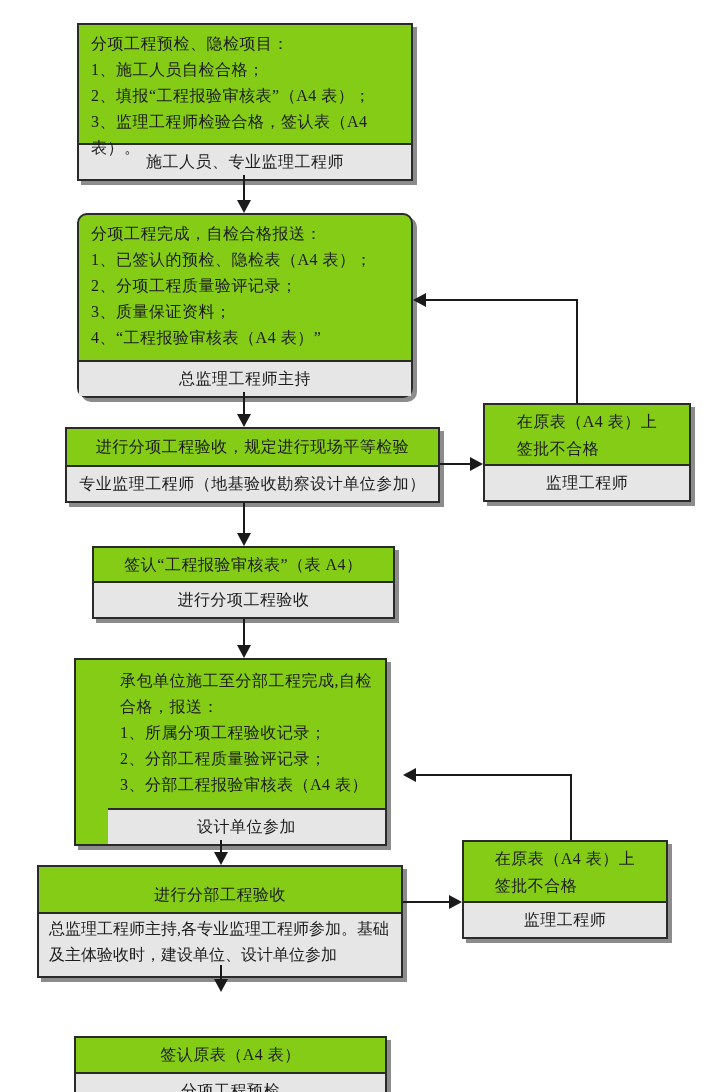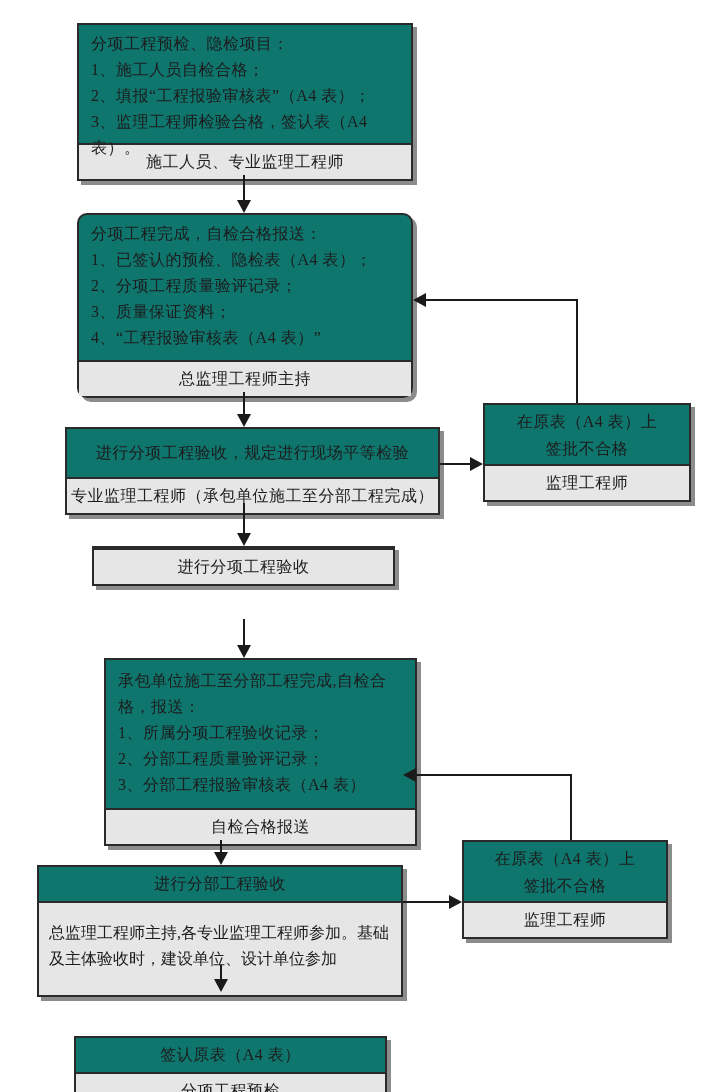--- a/index.html
+++ b/index.html
@@ -5,45 +5,45 @@
   html,body{margin:0;padding:0;}
   body{
     width:720px;height:1092px;position:relative;background:#ffffff;
     font-family:"Liberation Serif","DejavVu Serif",serif;
     color:#1c1c1c;overflow:hidden;
   }
   .stage{position:absolute;left:0;top:0;width:720px;height:1092px;}
   .node{
     position:absolute;
     border:2px solid #2a2a2a;
-    background:#0f766e;
+    background:#84cc16;
     box-shadow:4px 4px 0 rgba(45,45,45,.55);
     box-sizing:border-box;
   }
   .node-body{
     font-size:16px;line-height:26px;
     white-space:pre-line;
     padding:6px 12px 0 12px;
     letter-spacing:.5px;
   }
   .node-body.center{
     display:flex;align-items:center;justify-content:center;
-    text-align:center;padding:0 21px;
+    padding:0 21px;
   }
   .node-footer{
     border-top:2px solid #2a2a2a;
     background:#e6e6e6;
     font-size:16px;height:34px;
     display:flex;align-items:center;justify-content:center;
     text-align:center;letter-spacing:.5px;
     white-space:pre-line;
   }
   .node-footer.left{
     display:block;height:58px;text-align:left;
-    padding:17px 10px;line-height:26px;letter-spacing:0;
+    padding:2px 10px;line-height:26px;letter-spacing:0;
     box-sizing:content-box;
   }
   .vline{position:absolute;width:2px;background:#1a1a1a;}
   .hline{position:absolute;height:2px;background:#1a1a1a;}
   .arr{position:absolute;width:0;height:0;}
   .arr.down{border-left:7px solid transparent;border-right:7px solid transparent;border-top:13px solid #1a1a1a;}
   .arr.right{border-top:7px solid transparent;border-bottom:7px solid transparent;border-left:13px solid #1a1a1a;}
   .arr.left{border-top:7px solid transparent;border-bottom:7px solid transparent;border-right:13px solid #1a1a1a;}
 </style>
 </head>
@@ -62,44 +62,45 @@
   <div class="node" style="left:77px;top:213px;width:336px;border-radius:10px;">
     <div class="node-body" style="height:139px;">分项工程完成，自检合格报送：
 1、已签认的预检、隐检表（A4 表）；
 2、分项工程质量验评记录；
 3、质量保证资料；
 4、“工程报验审核表（A4 表）”</div>
     <div class="node-footer">总监理工程师主持</div>
   </div>
 
   <div class="node" style="left:65px;top:427px;width:375px;">
-    <div class="node-body center" style="height:48px;">进行分项工程验收，规定进行现场平等检验</div>
-    <div class="node-footer">专业监理工程师（承包单位施工至分部工程完成）</div>
+    <div class="node-body center" style="height:36px;">进行分项工程验收，规定进行现场平等检验</div>
+    <div class="node-footer">专业监理工程师（地基验收勘察设计单位参加）</div>
   </div>
 
   <div class="node" style="left:483px;top:403px;width:208px;">
     <div class="node-body center" style="height:59px;line-height:27px;">在原表（A4 表）上
 签批不合格</div>
     <div class="node-footer">监理工程师</div>
   </div>
 
   <div class="node" style="left:92px;top:546px;width:303px;">
+    <div class="node-body center" style="height:33px;">签认“工程报验审核表”（表 A4）</div>
     <div class="node-footer">进行分项工程验收</div>
   </div>
 
-  <div class="node" style="left:104px;top:658px;width:313px;">
+  <div class="node" style="left:74px;top:658px;width:313px;padding-left:32px;">
     <div class="node-body" style="height:140px;padding-top:8px;">承包单位施工至分部工程完成,自检合格，报送：
 1、所属分项工程验收记录；
 2、分部工程质量验评记录；
 3、分部工程报验审核表（A4 表）</div>
-    <div class="node-footer">自检合格报送</div>
+    <div class="node-footer">设计单位参加</div>
   </div>
 
   <div class="node" style="left:37px;top:865px;width:366px;">
-    <div class="node-body center" style="height:34px;">进行分部工程验收</div>
+    <div class="node-body center" style="height:34px;margin-top:11px;">进行分部工程验收</div>
     <div class="node-footer left">总监理工程师主持,各专业监理工程师参加。基础及主体验收时，建设单位、设计单位参加</div>
   </div>
 
   <div class="node" style="left:462px;top:840px;width:206px;">
     <div class="node-body center" style="height:59px;line-height:27px;">在原表（A4 表）上
 签批不合格</div>
     <div class="node-footer">监理工程师</div>
   </div>
 
   <div class="node" style="left:74px;top:992px;width:313px;margin-top:44px;">

